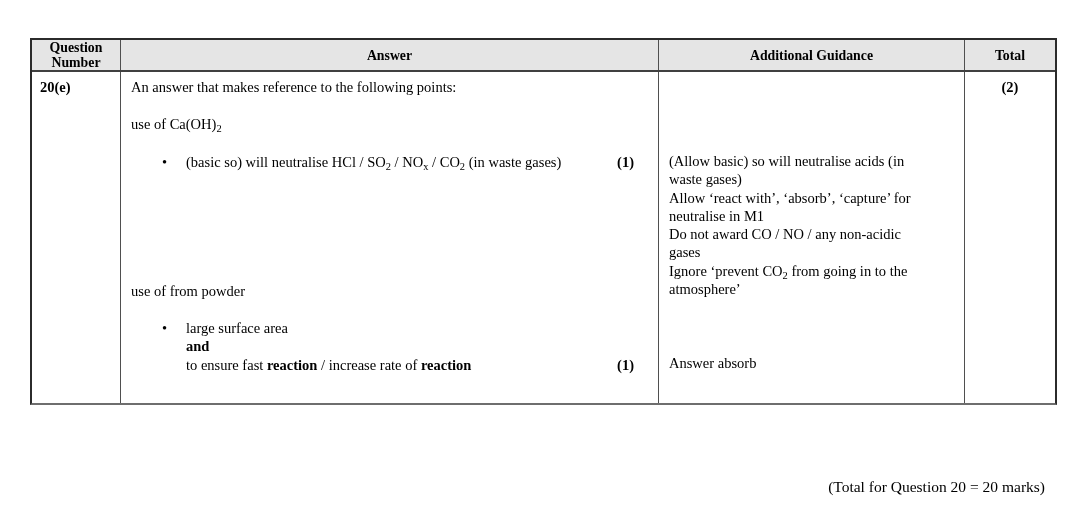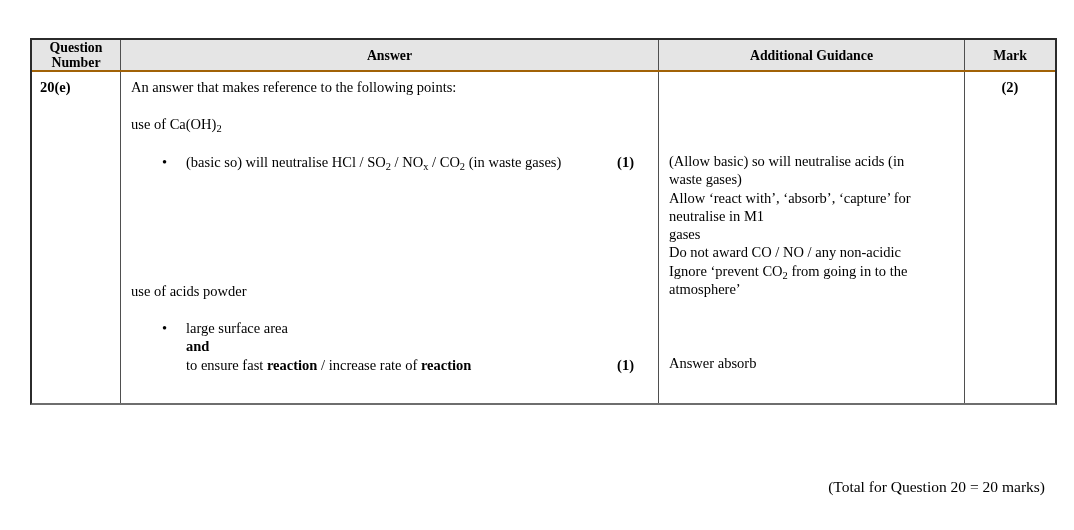--- a/index.html
+++ b/index.html
@@ -14,21 +14,21 @@
 
   .mstable {
     position: absolute; left: 30px; top: 38px;
     width: 1027px;
     border: 2px solid #2b2b2b;
     border-bottom-color: #6e6e6e;
     font-size: 14.5px; line-height: 18.3px;
   }
 
   
-  .hrow { display: flex; background: #e5e5e5; border-bottom: 2px solid #a16207; height: 32px; }
+  .hrow { display: flex; background: #e5e5e5; border-bottom: 2px solid #404040; height: 32px; }
   .hcell {
     display: flex; align-items: center; justify-content: center;
     text-align: center; font-weight: bold;
     font-size: 13.8px; line-height: 15px;
     padding: 1px 4px;
     border-right: 1px solid #4f4f4f;
   }
   .hcell:last-child { border-right: none; }
 
   
@@ -72,58 +72,58 @@
 <body>
 
 <div class="sheet">
 
   <div class="mstable">
 
     <div class="hrow">
       <div class="hcell w-q">Question Number</div>
       <div class="hcell w-a">Answer</div>
       <div class="hcell w-g">Additional Guidance</div>
-      <div class="hcell w-m">Mark</div>
+      <div class="hcell w-m">Total</div>
     </div>
 
     <div class="brow">
 
       <div class="bcell w-q c-q">20(e)</div>
 
       <div class="bcell w-a c-a">
         <div class="a-intro">An answer that makes reference to the following points:</div>
         <div class="a-use1">use of Ca(OH)<sub>2</sub></div>
 
         <div class="bullet-row">
           <span class="bullet">•</span>
           <span class="b-body">(basic so) will neutralise HCl / SO<sub>2</sub> / NO<sub>x</sub>  / CO<sub>2</sub> (in waste gases)</span>
           <span class="b-mark">(1)</span>
         </div>
 
-        <div class="a-fine">use of acids powder</div>
+        <div class="a-fine">use of from powder</div>
 
         <div class="bullet-row">
           <span class="bullet">•</span>
           <span class="b-body">
             <div>large surface area</div>
             <div><b>and</b></div>
             <div>to ensure fast <b>reaction</b> / increase rate of <b>reaction</b></div>
           </span>
           <span class="b-mark b-mark-bottom">(1)</span>
         </div>
       </div>
 
       <div class="bcell w-g c-g">
         <div class="g-item1">
           <div>(Allow basic) so will neutralise acids (in</div>
           <div>waste gases)</div>
           <div>Allow ‘react with’, ‘absorb’, ‘capture’ for</div>
           <div>neutralise in M1</div>
+          <div>Do not award CO / NO / any non-acidic</div>
           <div>gases</div>
-          <div>Do not award CO / NO / any non-acidic</div>
           <div>Ignore ‘prevent CO<sub>2</sub> from going in to the</div>
           <div>atmosphere’</div>
         </div>
         <div class="g-item2">Answer absorb</div>
       </div>
 
       <div class="bcell w-m c-m">(2)</div>
 
     </div>
   </div>

